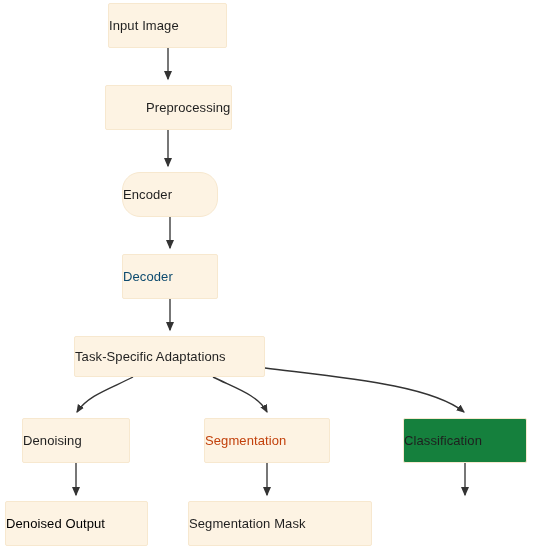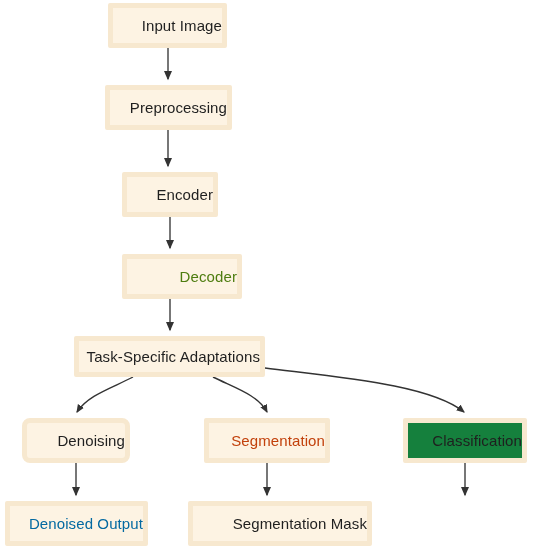--- a/index.html
+++ b/index.html
@@ -25,27 +25,27 @@
     left: 0;
     top: 0;
     width: 550px;
     height: 549px;
     pointer-events: none;
   }
   .node {
     position: absolute;
     box-sizing: border-box;
     background: #fdf3e3;
-    border: 5px solid #7f1d1d;
+    border: 1px solid #7f1d1d;
     border-radius: 2px;
     display: flex;
     align-items: center;
-    justify-content: flex-end;
+    justify-content: flex-start;
     color: #1f1f1f;
-    font-size: 15px;
+    font-size: 13px;
     line-height: 1;
     letter-spacing: 0.1px;
     white-space: nowrap;
   }
   .node-label {
     display: block;
   }
 </style>
 </head>
 <body>
@@ -81,45 +81,45 @@
   </svg>
 
   <div class="node" id="node-input-image" style="left: 108px; top: 3px; width: 119px; height: 45px; background: rgb(253, 243, 227); border-color: rgb(247, 232, 207); color: rgb(31, 31, 31);">
     <span class="node-label">Input Image</span>
   </div>
 
   <div class="node" id="node-preprocessing" style="left: 105px; top: 85px; width: 127px; height: 45px; background: rgb(253, 243, 227); border-color: rgb(247, 232, 207); color: rgb(31, 31, 31); padding-left: 40px;">
     <span class="node-label">Preprocessing</span>
   </div>
 
-  <div class="node" id="node-encoder" style="left: 122px; top: 172px; width: 96px; height: 45px; background: rgb(253, 243, 227); border-color: rgb(247, 232, 207); color: rgb(31, 31, 31);">
+  <div class="node" id="node-encoder" style="left: 122px; top: 172px; width: 96px; height: 45px; background: rgb(253, 243, 227); border-color: rgb(247, 232, 207); color: rgb(31, 31, 31); border-radius: 18px;">
     <span class="node-label">Encoder</span>
   </div>
 
-  <div class="node" id="node-decoder" style="left: 122px; top: 254px; width: 120px; height: 45px; background: rgb(253, 243, 227); border-color: rgb(247, 232, 207); color: #4d7c0f;">
+  <div class="node" id="node-decoder" style="left: 122px; top: 254px; width: 96px; height: 45px; background: rgb(253, 243, 227); border-color: rgb(247, 232, 207); color: #0c4a6e;">
     <span class="node-label">Decoder</span>
   </div>
 
   <div class="node" id="node-task-specific-adaptations" style="left: 74px; top: 336px; width: 191px; height: 41px; background: rgb(253, 243, 227); border-color: rgb(247, 232, 207); color: rgb(31, 31, 31);">
     <span class="node-label">Task-Specific Adaptations</span>
   </div>
 
-  <div class="node" id="node-denoising" style="left: 22px; top: 418px; width: 108px; height: 45px; background: rgb(253, 243, 227); border-color: rgb(247, 232, 207); color: rgb(31, 31, 31); border-radius: 8px;">
+  <div class="node" id="node-denoising" style="left: 22px; top: 418px; width: 108px; height: 45px; background: rgb(253, 243, 227); border-color: rgb(247, 232, 207); color: rgb(31, 31, 31);">
     <span class="node-label">Denoising</span>
   </div>
 
   <div class="node" id="node-segmentation" style="left: 204px; top: 418px; width: 126px; height: 45px; background: rgb(253, 243, 227); border-color: rgb(247, 232, 207); color: #c2410c;">
     <span class="node-label">Segmentation</span>
   </div>
 
   <div class="node" id="node-classification" style="left: 403px; top: 418px; width: 124px; height: 45px; background: #15803d; border-color: rgb(247, 232, 207); color: rgb(31, 31, 31);">
     <span class="node-label">Classification</span>
   </div>
 
-  <div class="node" id="node-denoised-output" style="left: 5px; top: 501px; width: 143px; height: 45px; background: rgb(253, 243, 227); border-color: rgb(247, 232, 207); color: #0369a1; padding-left: 16px;">
+  <div class="node" id="node-denoised-output" style="left: 5px; top: 501px; width: 143px; height: 45px; background: rgb(253, 243, 227); border-color: rgb(247, 232, 207); color: #000000;">
     <span class="node-label">Denoised Output</span>
   </div>
 
   <div class="node" id="node-segmentation-mask" style="left: 188px; top: 501px; width: 184px; height: 45px; background: rgb(253, 243, 227); border-color: rgb(247, 232, 207); color: rgb(31, 31, 31);">
     <span class="node-label">Segmentation Mask</span>
   </div>
 
 
 </div>
 

